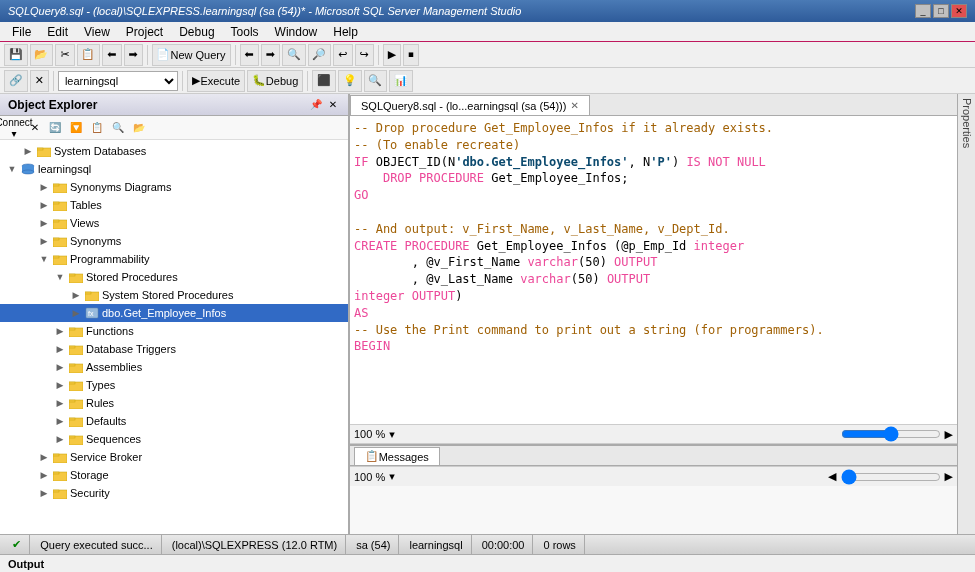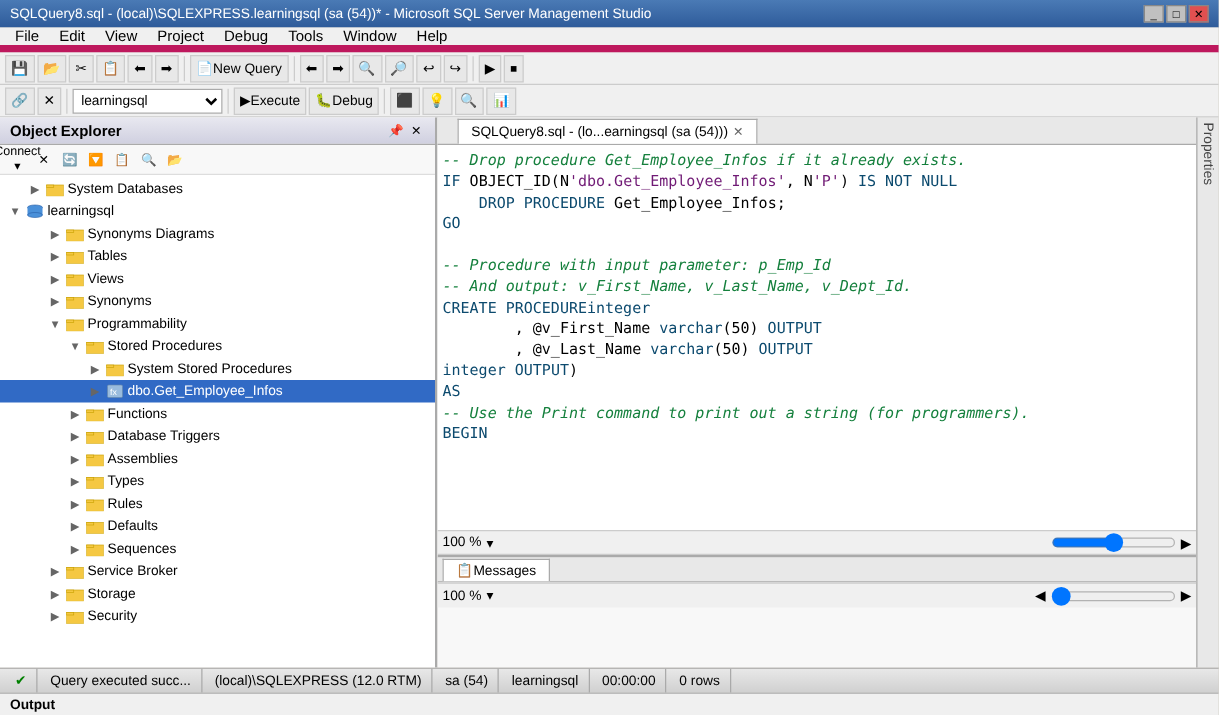--- a/index.html
+++ b/index.html
@@ -1,26 +1,26 @@
 <!DOCTYPE html>
 <html><head>
   <meta charset="utf-8">
   <style>
     * { margin: 0; padding: 0; box-sizing: border-box; }
     body { font-family: 'Segoe UI', Tahoma, sans-serif; font-size: 12px; background: #d4d0c8; width: 975px; height: 572px; overflow: hidden; }
 
     
     .title-bar { background: linear-gradient(to bottom, #4a7ab5, #2e5b9a); color: white; height: 22px; display: flex; align-items: center; padding: 0 8px; justify-content: space-between; }
-    .title-bar-text { font-size: 11px; }
+    .title-bar-text { font-size: 11px; font-style: italic; }
     .title-bar-buttons { display: flex; gap: 2px; }
     .title-btn { width: 16px; height: 14px; background: #c0c0c0; border: 1px solid #888; font-size: 9px; cursor: pointer; display: flex; align-items: center; justify-content: center; }
     .title-btn.close { background: #e05050; }
 
     
-    .menu-bar { background: #f0f0f0; height: 20px; display: flex; align-items: center; padding: 0 4px; border-bottom: 6px solid #be185d; }
+    .menu-bar { background: #f0f0f0; height: 20px; display: flex; align-items: center; padding: 0 4px; border-bottom: 1px solid #be185d; }
     .menu-item { padding: 2px 8px; font-size: 12px; cursor: pointer; }
 
     
     .toolbar { background: #f0f0f0; height: 26px; display: flex; align-items: center; padding: 0 4px; border-bottom: 1px solid #ccc; gap: 2px; }
     .toolbar-btn { height: 22px; padding: 0 4px; font-size: 11px; background: #e8e8e8; border: 1px solid #ccc; cursor: pointer; display: flex; align-items: center; }
     .toolbar-sep { width: 1px; height: 20px; background: #ccc; margin: 0 2px; }
     .toolbar-combo { height: 20px; font-size: 11px; border: 1px solid #aaa; padding: 0 2px; background: white; width: 120px; }
 
     
     .toolbar2 { background: #f0f0f0; height: 26px; display: flex; align-items: center; padding: 0 4px; border-bottom: 1px solid #ccc; gap: 2px; }
@@ -40,21 +40,21 @@
     .tree-view { flex: 1; overflow-y: auto; overflow-x: hidden; padding: 2px 0; }
     .tree-item { display: flex; align-items: center; height: 18px; padding-left: 4px; cursor: pointer; white-space: nowrap; }
     .tree-item.selected { background: #316ac5; color: white; }
     .tree-item.selected .tree-label { color: white; }
     .expand-btn { width: 16px; height: 16px; display: flex; align-items: center; justify-content: center; font-size: 9px; color: #666; flex-shrink: 0; }
     .folder-icon { width: 16px; height: 16px; margin-right: 2px; display: inline-flex; align-items: center; justify-content: center; flex-shrink: 0; }
     .tree-label { font-size: 11px; }
 
     
     .editor-area { flex: 1; display: flex; flex-direction: column; background: #f8f8f8; }
-    .editor-tabs { background: #e8e8e8; height: 22px; display: flex; align-items: flex-end; padding: 0 16px; border-bottom: 1px solid #aaa; }
+    .editor-tabs { background: #e8e8e8; height: 22px; display: flex; align-items: flex-end; padding: 0 0; border-bottom: 1px solid #aaa; }
     .editor-tab { height: 20px; padding: 0 10px; background: #d0d0d0; border: 1px solid #aaa; border-bottom: none; font-size: 11px; display: flex; align-items: center; cursor: pointer; gap: 4px; }
     .editor-tab.active { background: white; }
     .tab-close { font-size: 10px; color: #666; }
 
     .editor-container { flex: 1; display: flex; flex-direction: column; overflow: hidden; }
     .code-editor { flex: 1; background: white; overflow: auto; padding: 4px; font-family: Consolas, monospace; font-size: 12px; line-height: 1.4; }
     .code-line { display: flex; white-space: pre; }
 
     .zoom-bar { height: 20px; background: #f0f0f0; border-top: 1px solid #ccc; border-bottom: 1px solid #ccc; display: flex; align-items: center; padding: 0 4px; font-size: 11px; gap: 4px; }
 
@@ -75,23 +75,23 @@
     
     .right-panel { width: 18px; background: #e8e8e8; border-left: 1px solid #aaa; display: flex; flex-direction: column; align-items: center; }
     .right-panel-label { writing-mode: vertical-rl; font-size: 11px; color: #444; margin-top: 4px; }
 
     
     .tree-view::-webkit-scrollbar { width: 12px; }
     .tree-view::-webkit-scrollbar-track { background: #f0f0f0; }
     .tree-view::-webkit-scrollbar-thumb { background: #c0c0c0; border: 1px solid #aaa; }
 
     
-    .c-comment { color: #15803d; font-style: italic; }
-    .c-keyword { color: #0c4a6e; }
-    .c-string { color: #701a75; }
+    .c-comment { color: #a16207; }
+    .c-keyword { color: #ec4899; }
+    .c-string { color: #0c4a6e; font-weight: bold; }
     .c-plain { color: #000; }
   </style>
 </head>
 <body>
 
 <div class="title-bar">
   <span class="title-bar-text">SQLQuery8.sql - (local)\SQLEXPRESS.learningsql (sa (54))* - Microsoft SQL Server Management Studio</span>
   <div class="title-bar-buttons">
     <button class="title-btn">_</button>
     <button class="title-btn">□</button>
@@ -406,27 +406,27 @@
   <div class="editor-area">
     <div class="editor-tabs">
       <div class="editor-tab active">
         <span>SQLQuery8.sql - (lo...earningsql (sa (54)))</span>
         <span class="tab-close">✕</span>
       </div>
     </div>
     <div class="editor-container">
       <div class="code-editor">
         <div class="code-line"><span class="c-comment">-- Drop procedure Get_Employee_Infos if it already exists.</span></div>
+        <div class="code-line"><span class="c-comment">-- (To enable recreate)</span></div>
         <div class="code-line"><span class="c-keyword">IF</span><span class="c-plain"> OBJECT_ID(N</span><span class="c-string">'dbo.Get_Employee_Infos'</span><span class="c-plain">, N</span><span class="c-string">'P'</span><span class="c-plain">) </span><span class="c-keyword">IS NOT NULL</span></div>
         <div class="code-line"><span class="c-plain">    </span><span class="c-keyword">DROP PROCEDURE</span><span class="c-plain"> Get_Employee_Infos;</span></div>
         <div class="code-line"><span class="c-keyword">GO</span></div>
         <div class="code-line"><span class="c-plain">&nbsp;</span></div>
-        <div class="code-line"><span class="c-comment">-- Procedure with input parameter: p_Emp_Id</span></div>
         <div class="code-line"><span class="c-comment">-- And output: v_First_Name, v_Last_Name, v_Dept_Id.</span></div>
-        <div class="code-line"><span class="c-keyword">CREATE PROCEDURE</span><span class="c-keyword">integer</span></div>
+        <div class="code-line"><span class="c-keyword">CREATE PROCEDURE</span><span class="c-plain"> Get_Employee_Infos (@p_Emp_Id </span><span class="c-keyword">integer</span></div>
         <div class="code-line"><span class="c-plain">        , @v_First_Name </span><span class="c-keyword">varchar</span><span class="c-plain">(50) </span><span class="c-keyword">OUTPUT</span></div>
         <div class="code-line"><span class="c-plain">        , @v_Last_Name </span><span class="c-keyword">varchar</span><span class="c-plain">(50) </span><span class="c-keyword">OUTPUT</span></div>
         <div class="code-line"><span class="c-keyword">integer</span><span class="c-plain"> </span><span class="c-keyword">OUTPUT</span><span class="c-plain">)</span></div>
         <div class="code-line"><span class="c-keyword">AS</span></div>
         <div class="code-line"><span class="c-comment">-- Use the Print command to print out a string (for programmers).</span></div>
         <div class="code-line"><span class="c-keyword">BEGIN</span></div>
       </div>
       <div class="zoom-bar">
         <span>100 %</span>
         <span>▾</span>

